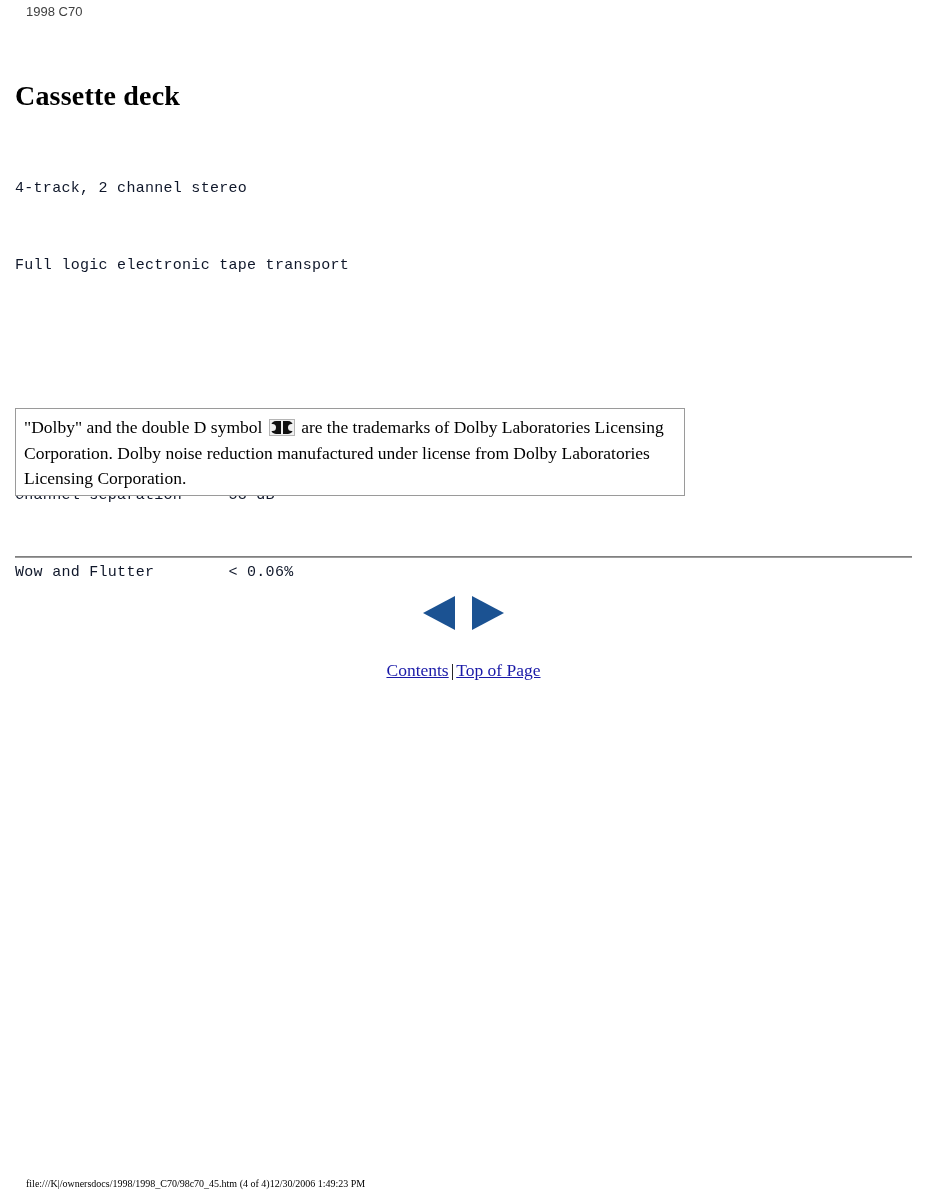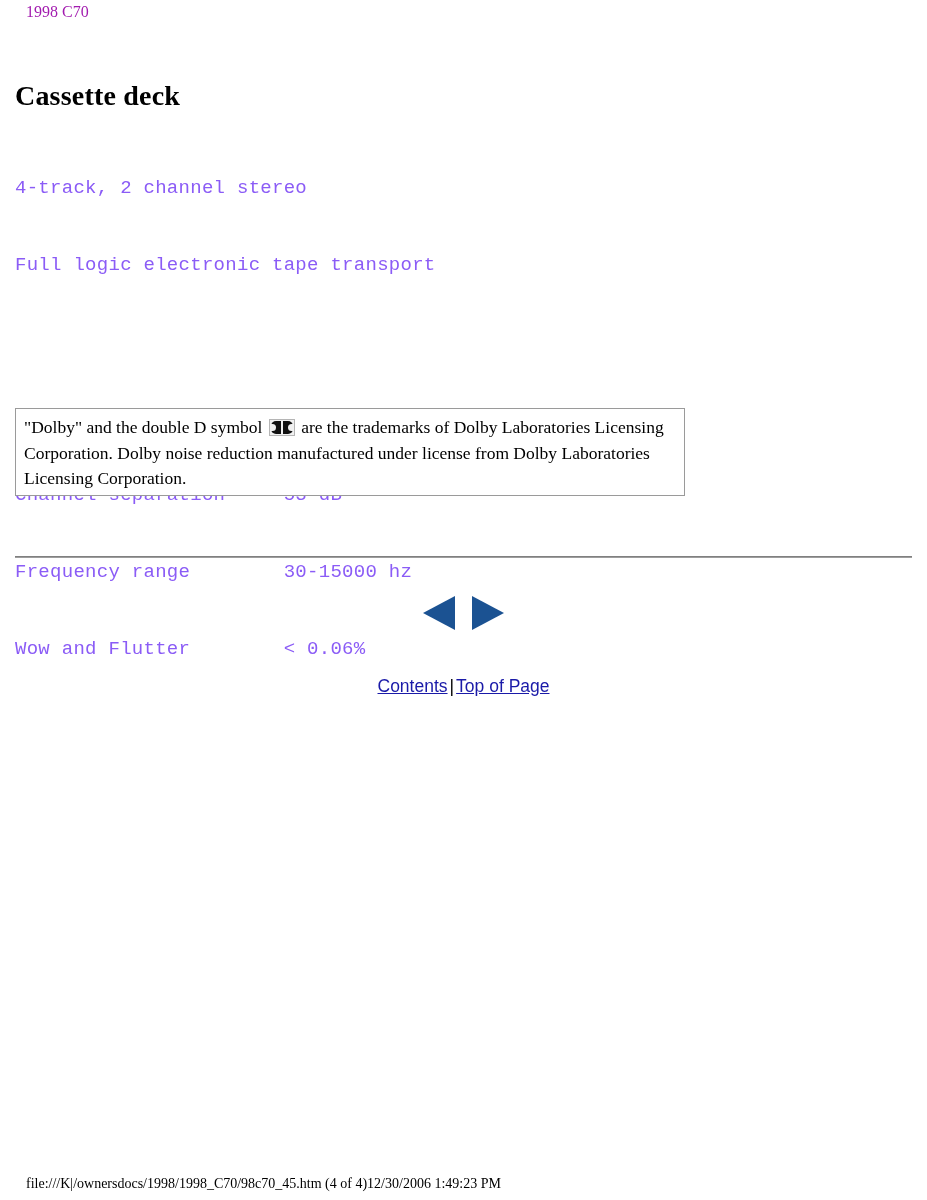--- a/index.html
+++ b/index.html
@@ -14,24 +14,24 @@
     font-family: "Liberation Serif", "DejaVu Serif", serif;
     color: #000000;
     overflow: hidden;
   }
 
   
   .page-header {
     position: absolute;
     left: 26px;
     top: 4px;
-    font-family: Liberation Serif, serif;
-    font-size: 16px;
+    font-family: Liberation Sans, sans-serif;
+    font-size: 13px;
     line-height: 16px;
-    color: #a21caf;
+    color: #404040;
     white-space: nowrap;
   }
 
   
   .section-heading {
     position: absolute;
     left: 15px;
     top: 64px;
     font-family: "Liberation Serif", "DejaVu Serif", serif;
     font-size: 28px;
@@ -40,24 +40,24 @@
     letter-spacing: 0.2px;
     white-space: nowrap;
   }
 
   
   .spec-block {
     position: absolute;
     left: 15px;
     top: 125px;
     font-family: "Liberation Mono", "DejaVu Sans Mono", monospace;
-    font-size: 19px;
+    font-size: 15px;
     line-height: 25.6px;
     white-space: pre;
-    color: #8b5cf6;
+    color: #0f172a;
     letter-spacing: 0.28px;
   }
   .spec-line { white-space: pre; display: block; height: 25.6px; }
   .spec-gap  { display: block; height: 25.6px; }
 
   
   .dolby-box {
     position: absolute;
     left: 15px;
     top: 408px;
@@ -151,58 +151,56 @@
     border-left: 32px solid #1b5292;
   }
 
   
   .bottom-links {
     position: absolute;
     left: 0;
     top: 659px;
     width: 927px;
     text-align: center;
-    font-family: Liberation Sans, sans-serif;
+    font-family: Liberation Serif, serif;
     font-size: 17.5px;
     line-height: 22px;
     color: #000000;
-    margin-top: 16px;
   }
   .bottom-links a {
     color: #1a1aa8;
     text-decoration: underline;
   }
   .link-sep { color: #000000; padding: 0 2px; }
 
   
   .page-footer {
     position: absolute;
     left: 26px;
     top: 1176px;
     font-family: "Liberation Serif", "DejaVu Serif", serif;
-    font-size: 14px;
+    font-size: 10px;
     line-height: 16px;
     color: #000000;
     white-space: nowrap;
   }
 </style>
 </head>
 <body>
 
 <div class="page-header">1998 C70</div>
 
 <h1 class="section-heading">Cassette deck</h1>
 
 <div class="spec-block">
   <span class="spec-line">4-track, 2 channel stereo</span>
   <span class="spec-line">Full logic electronic tape transport</span>
   <span class="spec-gap"></span>
   <span class="spec-line">Tape speed:            4.76 cm/sec.</span>
   <span class="spec-line">Channel separation     53 dB</span>
-  <span class="spec-line">Frequency range        30-15000 hz</span>
   <span class="spec-line">Wow and Flutter        &lt; 0.06%</span>
 </div>
 
 <div class="dolby-box">
   <div class="dolby-text">
     <span>"Dolby" and the double D symbol </span><span class="dolby-symbol"><span class="dd-left"></span><span class="dd-right"></span></span><span> are the trademarks of Dolby Laboratories Licensing Corporation. Dolby noise reduction manufactured under license from Dolby Laboratories Licensing Corporation.</span>
   </div>
 </div>
 
 <div class="divider"></div>

